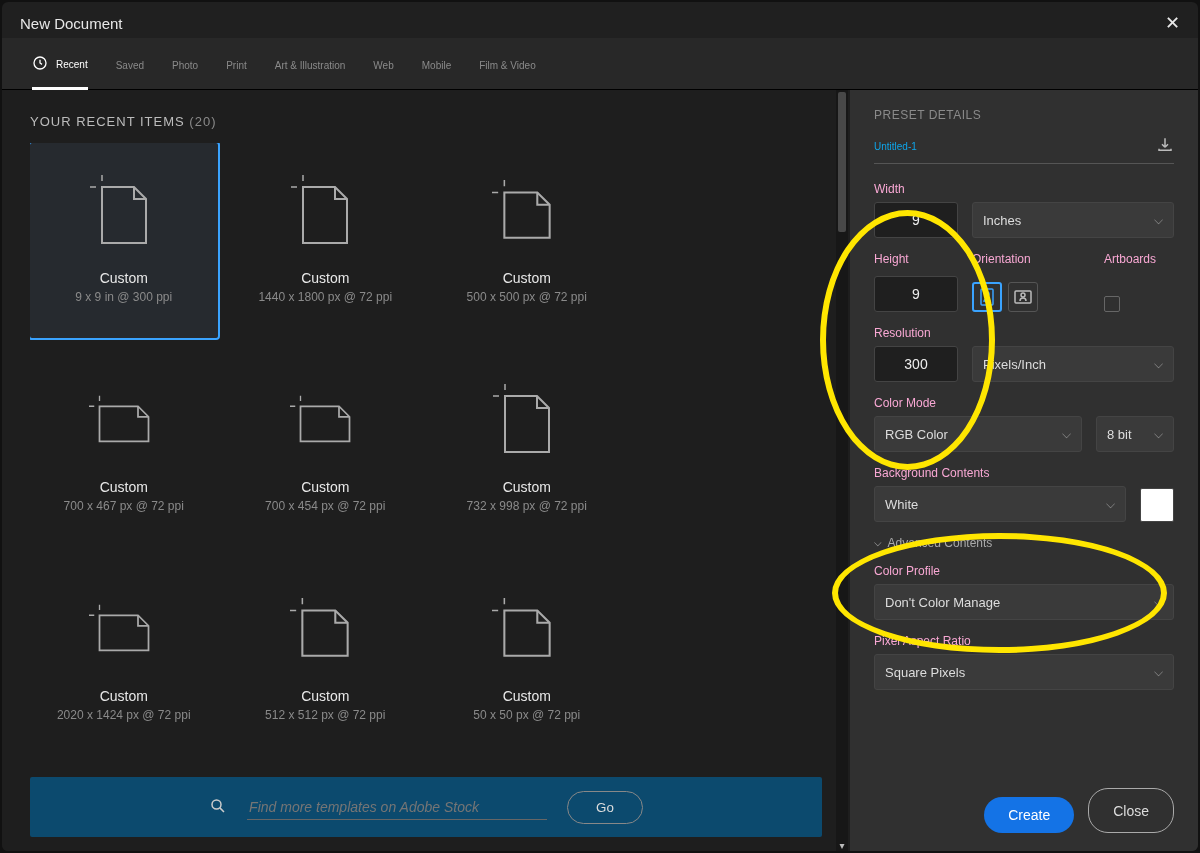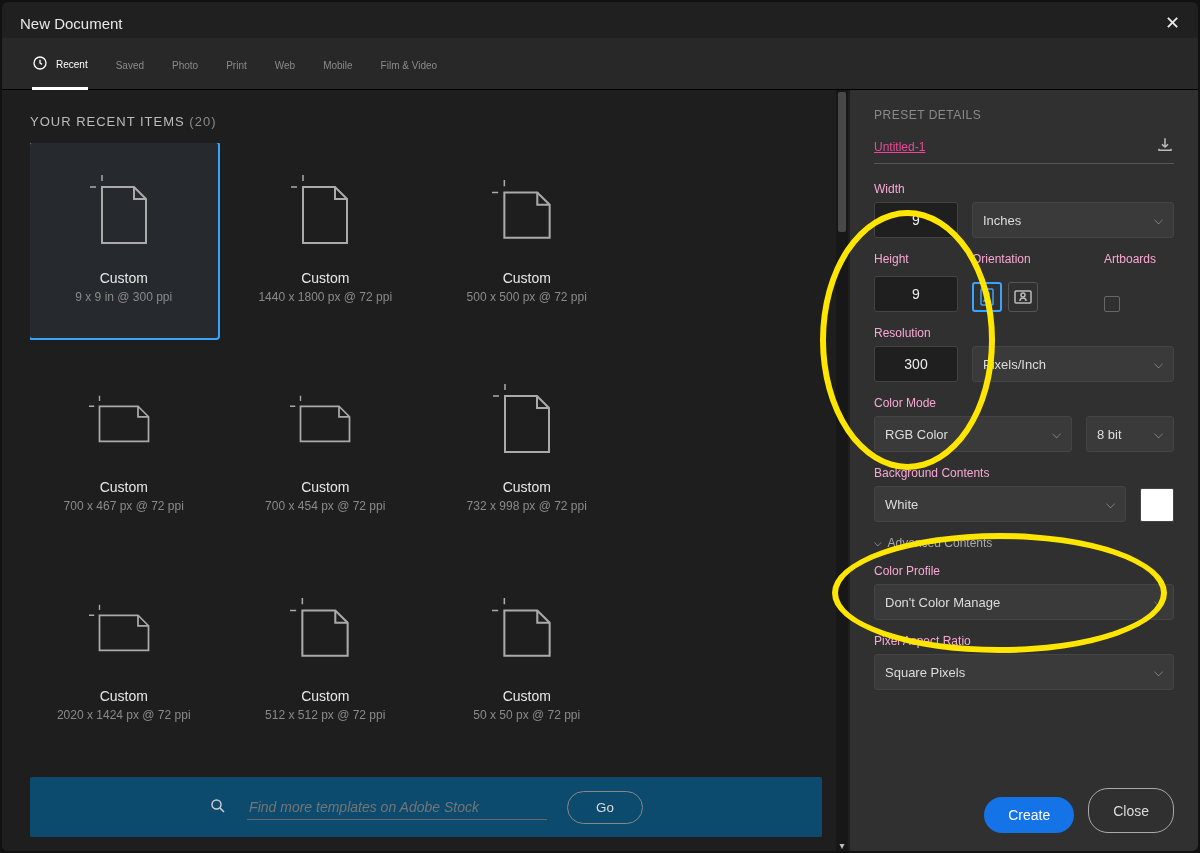--- a/index.html
+++ b/index.html
@@ -177,21 +177,21 @@
     position:relative;
     overflow:visible;
   }
   .right-hdr{
     color:var(--text-dimmer);
     font-size:12px;
     letter-spacing:0.5px;
     margin-bottom:14px;
   }
   .name-row{display:flex;align-items:center;justify-content:space-between;border-bottom:1px solid #555;padding-bottom:6px;margin-bottom:18px;}
-  .name-row .docname{color:#ec4899;font-size:12px;text-decoration:underline;}
+  .name-row .docname{color:#0ea5e9;font-size:10px;}
   .dl-icon svg{width:18px;height:18px;stroke:#bbb;}
 
   .field-label{font-size:12px;color:#f9a8d4;margin-bottom:6px;}
   .row{display:flex;gap:14px;align-items:flex-end;margin-bottom:14px;}
   .num-input{
     width:84px;height:36px;
     background:#1f1f1f;
     border:1px solid #444;
     color:#eee;
     text-align:center;
@@ -204,21 +204,21 @@
     background:var(--bg-select);
     border:1px solid #444;
     color:#ddd;
     border-radius:3px;
     padding:8px 10px;
     display:flex;
     align-items:center;
     justify-content:space-between;
     cursor:pointer;
   }
-  .select.small{flex:none;width:88px;}
+  .select.small{flex:none;width:78px;}
   .chev{font-size:12px;color:#999;}
   .orient{
     display:flex;gap:6px;
   }
   .orient .btn{
     width:30px;height:30px;border:1px solid #555;border-radius:3px;display:flex;align-items:center;justify-content:center;color:#bbb;
   }
   .orient .btn.active{border:2px solid #3aa3ff;color:#3aa3ff;}
   .checkbox{
     width:16px;height:16px;border:1px solid #666;border-radius:2px;
@@ -261,20 +261,21 @@
         <svg viewBox="0 0 24 24" fill="none" stroke="#fff" stroke-width="2">
             <circle cx="12" cy="12" r="9"></circle>
             <path d="M12 7v5l3 2"></path>
           </svg>
       </span>
       <span>Recent</span>
     </div>
     <div class="tab">Saved</div>
     <div class="tab">Photo</div>
     <div class="tab">Print</div>
+    <div class="tab">Art &amp; Illustration</div>
     <div class="tab">Web</div>
     <div class="tab">Mobile</div>
     <div class="tab">Film &amp; Video</div>
   </div>
 
   <div class="body">
     <div class="left">
       <div class="recent-hdr">
         <span>YOUR RECENT ITEMS</span>
         <span class="count">(20)</span>

